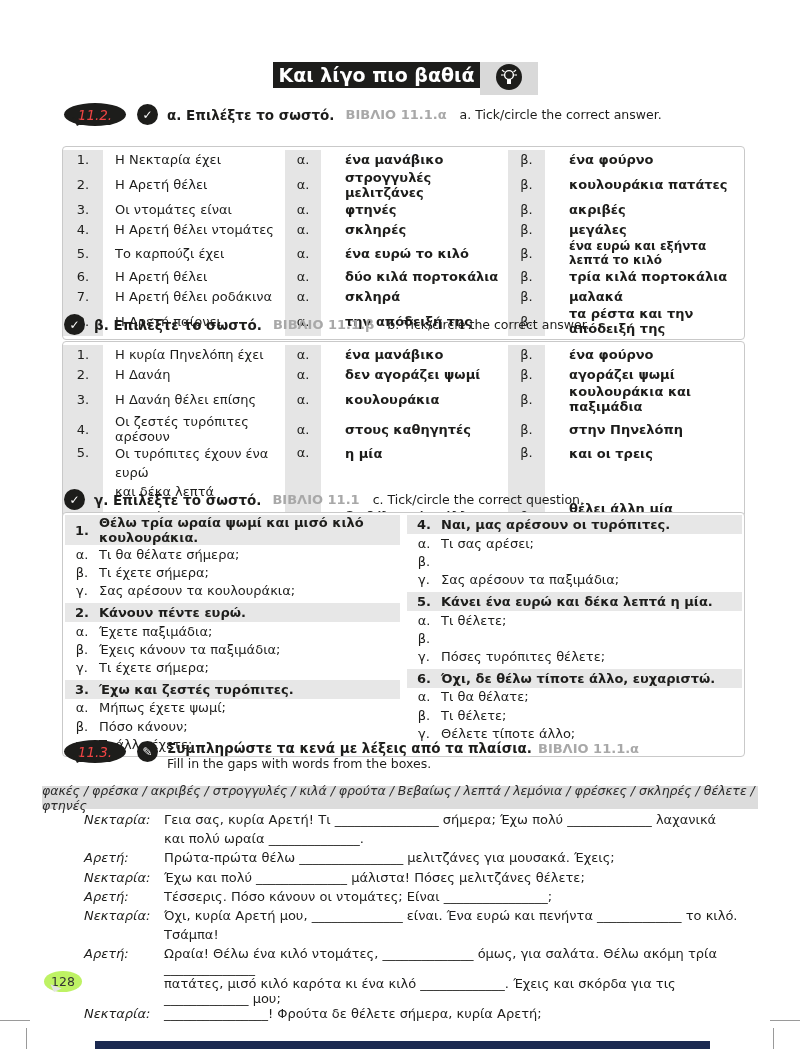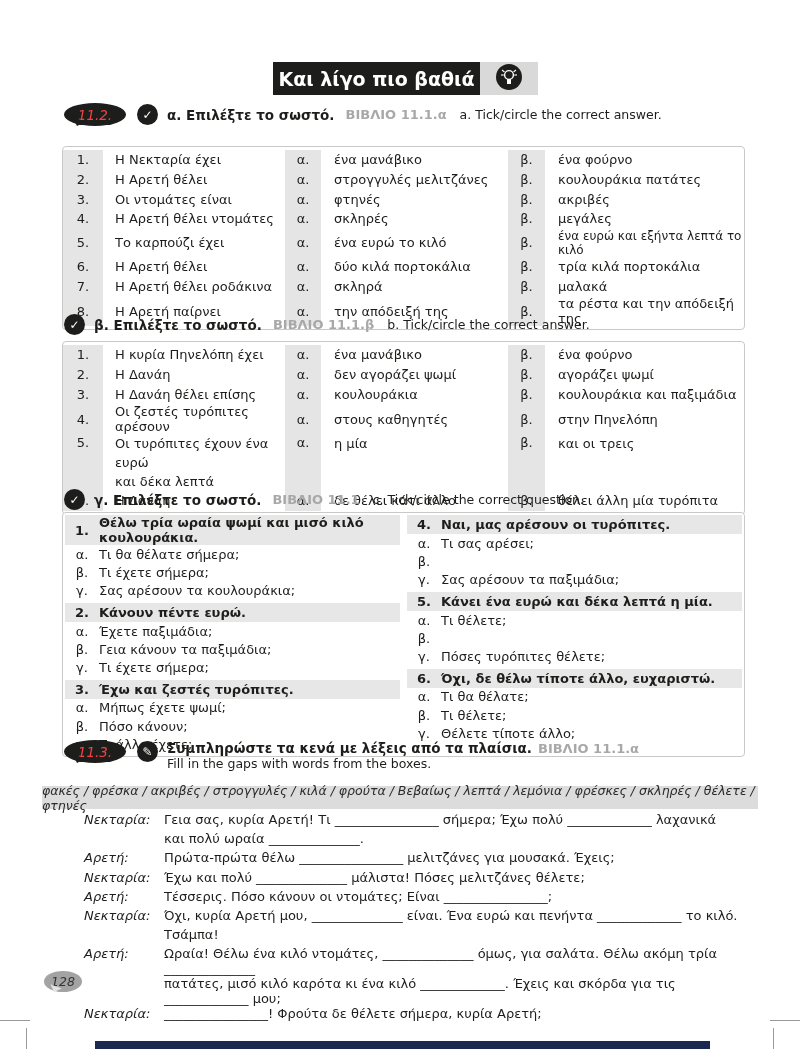--- a/index.html
+++ b/index.html
@@ -1,20 +1,20 @@
 <!DOCTYPE html>
 <html><head>
 <meta charset="utf-8">
 <style>
   html,body{margin:0;padding:0;background:#fff;}
   .page{position:relative;width:800px;height:1049px;background:#ffffff;overflow:hidden;
         font-family:"DejaVu Sans",sans-serif;color:#1d1d1b;font-size:13px;}
 
   
-  .header-bar{position:absolute;left:273px;top:62px;width:207px;height:33px;background:#1d1d1b;
+  .header-bar{position:absolute;left:273px;top:62px;width:207px;height:26px;background:#1d1d1b;
               display:flex;align-items:center;justify-content:center;}
   .header-bar .t{color:#fff;font-weight:bold;font-size:19px;}
   .header-icon-box{position:absolute;left:480px;top:62px;width:58px;height:33px;background:#d9d9d9;
                    display:flex;align-items:center;justify-content:center;}
 
   
   .badge{position:absolute;background:#1d1d1b;color:#ef4444;font-weight:normal;font-style:italic;
          border-radius:50%;width:62px;height:23px;display:flex;align-items:center;justify-content:center;
          font-size:13.5px;}
   .badge::after{content:"";position:absolute;left:6px;bottom:-7px;width:0;height:0;
@@ -27,44 +27,44 @@
   .sec-head .ref{font-weight:bold;color:#a8a8a8;font-size:13px;padding-left:2px;}
   .sec-head .en{font-size:12.5px;padding-left:4px;}
 
   
   .ab-table{position:absolute;left:62px;width:683px;border:1px solid #c9c9c9;border-radius:4px;
             padding:3px 0;background:#fff;box-sizing:border-box;}
   .ab-row{display:grid;grid-template-columns:40px 182px 36px 187px 37px 1fr;align-items:center;}
   .ab-row .band{background:#e5e5e5;align-self:stretch;display:flex;align-items:center;justify-content:center;}
   .ab-row .num{justify-content:center;}
   .ab-row .phrase{padding-left:12px;}
-  .ab-row .opt{padding-left:13px;}
+  .ab-row .opt{padding-left:24px;font-weight:bold;}
   .ab-row.h20{min-height:19.7px;}
   .ab-row .two-line{line-height:19px;}
 
   
   .q-table{position:absolute;left:62px;top:512px;width:683px;border:1px solid #c9c9c9;border-radius:4px;
            background:#fff;box-sizing:border-box;display:flex;gap:7px;padding:2px;}
   .q-col{flex:1;}
   .q-head{display:grid;grid-template-columns:34px 1fr;background:#e7e7e7;font-weight:bold;
           min-height:19px;align-items:center;margin-top:3px;}
   .q-head:first-child{margin-top:0;}
   .q-head .n{text-align:center;}
   .q-opt{display:grid;grid-template-columns:34px 1fr;min-height:18.3px;align-items:center;}
   .q-opt .l{text-align:center;}
 
   
   .word-box{position:absolute;left:42px;top:786px;width:716px;height:23px;background:#dcdcdc;
             display:flex;align-items:center;justify-content:center;font-style:italic;font-size:12.5px;color:#2b2b2b;}
   .dialogue{position:absolute;left:84px;top:812px;width:662px;}
   .d-row{display:grid;grid-template-columns:80px 1fr;min-height:19.2px;align-items:baseline;}
   .d-row .sp{font-style:italic;}
-  .page-bubble{position:absolute;left:44px;top:971px;width:38px;height:21px;background:#a3a3a3;
+  .page-bubble{position:absolute;left:44px;top:971px;width:38px;height:21px;background:#bef264;
                border-radius:50%;display:flex;align-items:center;justify-content:center;
-               font-style:italic;font-size:12.5px;color:#333;}
+               font-size:12.5px;color:#333;}
   .page-bubble::after{content:"";position:absolute;left:4px;bottom:-6px;width:0;height:0;
                border:6px solid transparent;border-top-color:#e2e2e2;transform:rotate(20deg);}
 
   
   .mark{position:absolute;background:#9a9a9a;}
   .bottom-bar{position:absolute;left:95px;top:1041px;width:615px;height:8px;background:#1b2950;}
 </style>
 </head>
 <body>
 
@@ -253,21 +253,21 @@
       <div class="q-head">
         <div class="n">2.</div>
         <div>Κάνουν πέντε ευρώ.</div>
       </div>
       <div class="q-opt">
           <div class="l">α.</div>
           <div>Έχετε παξιμάδια;</div>
         </div>
       <div class="q-opt">
           <div class="l">β.</div>
-          <div>Γεια κάνουν τα παξιμάδια;</div>
+          <div>Έχεις κάνουν τα παξιμάδια;</div>
         </div>
       <div class="q-opt">
           <div class="l">γ.</div>
           <div>Τι έχετε σήμερα;</div>
         </div>
       <div class="q-head">
         <div class="n">3.</div>
         <div>Έχω και ζεστές τυρόπιτες.</div>
       </div>
       <div class="q-opt">

